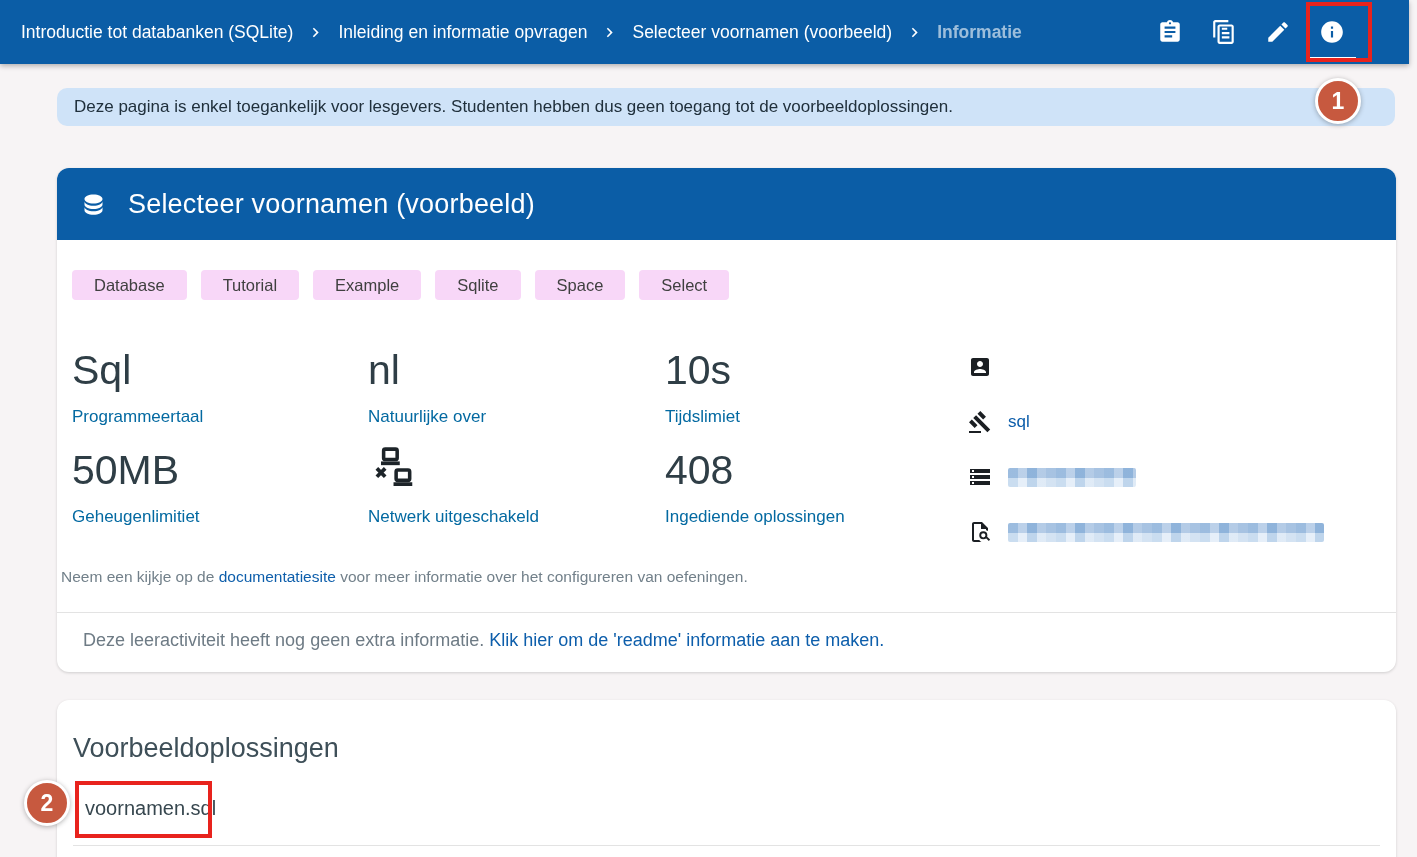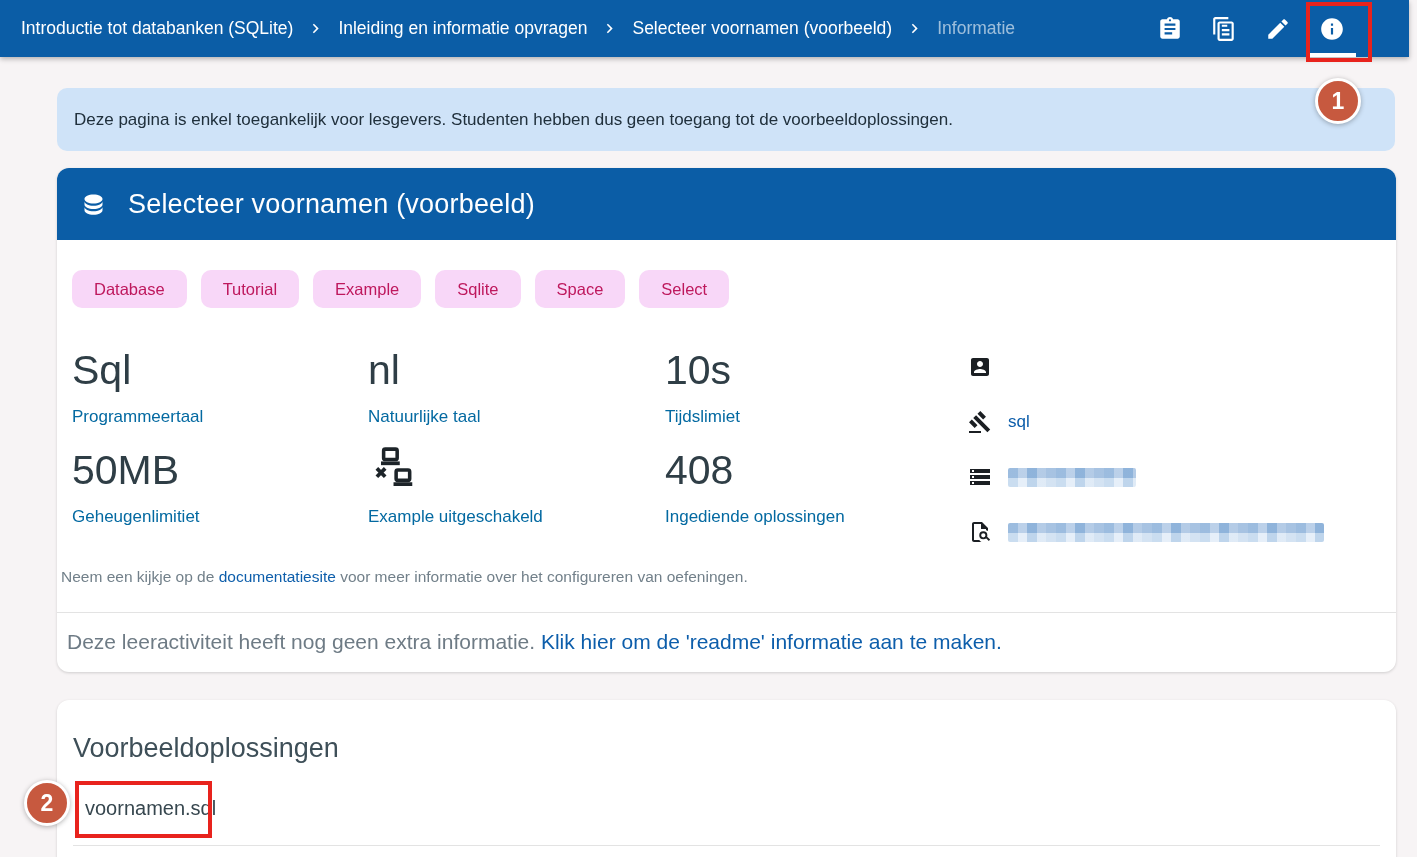--- a/index.html
+++ b/index.html
@@ -4,57 +4,57 @@
 <style>
   :root{
     --brand:#0b5da6; --link:#0d5eab; --chip-bg:#f8d7f8; --alert-bg:#cfe3f8;
     --annotation:#e8231d; --badge-bg:#c7593f; --page-bg:#f7f4f5;
   }
   *{margin:0;padding:0;box-sizing:border-box;}
   body{font-family:"Liberation Sans",sans-serif;background:#e9e6e7;}
   #viewport{position:relative;width:1417px;height:857px;background:var(--page-bg);overflow:hidden;}
 
   
-  .topbar{position:absolute;top:0;left:0;right:8px;height:57px;background:var(--brand);
+  .topbar{position:absolute;top:0;left:0;right:8px;height:64px;background:var(--brand);
     display:flex;align-items:center;padding:0 0 0 21px;box-shadow:0 2px 5px rgba(0,0,0,.28);z-index:5;}
   .breadcrumb{display:flex;align-items:center;gap:13px;color:#fff;font-size:17.5px;font-weight:500;white-space:nowrap;}
   .crumb{cursor:pointer;}
   .crumb-sep svg{width:19px;height:19px;fill:#fff;display:block;}
-  .crumb.current{color:rgba(255,255,255,.6);font-weight:400;cursor:default;}
+  .crumb.current{color:rgba(255,255,255,.6);font-weight:700;cursor:default;}
   .topbar-actions{margin-left:auto;margin-right:50px;display:flex;align-items:stretch;height:57px;}
   .action-btn{width:54px;height:57px;display:flex;align-items:center;justify-content:center;position:relative;cursor:pointer;}
   .action-btn svg{width:26px;height:26px;fill:#fff;display:block;}
   .action-btn.active::after{content:"";position:absolute;bottom:0;left:50%;transform:translateX(-50%);
     width:48px;height:4px;background:#fff;}
 
   
   .anno-box{position:absolute;border:4px solid var(--annotation);z-index:10;pointer-events:none;}
   #anno-box-1{left:1306px;top:2px;width:66px;height:60px;}
   #anno-box-2{left:75px;top:781px;width:137px;height:57px;}
   .step-badge{position:absolute;width:46px;height:46px;border-radius:50%;background:var(--badge-bg);
     border:3px solid #fff;color:#fff;font-size:23px;font-weight:700;display:flex;align-items:center;
     justify-content:center;box-shadow:0 1px 5px rgba(0,0,0,.3);z-index:11;}
   #step-badge-1{left:1315px;top:78px;}
   #step-badge-2{left:24px;top:780px;}
 
   
-  .alert{position:absolute;left:57px;top:88px;width:1338px;height:63px;background:var(--alert-bg);
+  .alert{position:absolute;left:57px;top:88px;width:1338px;height:38px;background:var(--alert-bg);
     border-radius:10px;display:flex;align-items:center;padding:0 17px;font-size:17px;color:#20303c;}
 
   
   .card{position:absolute;background:#fff;border-radius:12px;box-shadow:0 1px 3px rgba(0,0,0,.16);}
   #exercise-card{left:57px;top:168px;width:1339px;height:504px;}
   .card-blue-header{height:72px;background:var(--brand);border-radius:12px 12px 0 0;
     display:flex;align-items:center;padding:0 23px;gap:21px;color:#fff;}
   .card-blue-header svg{width:27px;height:27px;fill:#fff;flex:0 0 auto;}
   .card-blue-title{font-size:27px;font-weight:400;letter-spacing:.2px;}
 
   .chips{position:absolute;left:15px;top:102px;display:flex;gap:14px;}
-  .chip{height:38px;display:flex;align-items:center;padding:0 22px;background:var(--chip-bg);
-    border-radius:10px;font-size:16.5px;color:#be185d;cursor:pointer;}
+  .chip{height:30px;display:flex;align-items:center;padding:0 22px;background:var(--chip-bg);
+    border-radius:4px;font-size:16.5px;color:#404040;cursor:pointer;}
 
   .stats{position:absolute;left:15px;top:178px;display:grid;grid-template-columns:296px 297px 290px;grid-auto-rows:100px;}
   .stat .value{font-size:41px;font-weight:300;color:#2f3e46;line-height:48px;}
   .stat .label{font-size:17px;color:#0369a1;margin-top:13px;}
   .stat .value-icon{height:48px;display:flex;align-items:flex-start;}
   .stat .value-icon svg{width:50px;height:50px;color:#1d2429;}
 
   .meta-list{position:absolute;left:911px;top:186px;width:420px;}
   .meta-row{display:flex;align-items:center;gap:16px;height:26px;margin-bottom:29px;}
   .meta-row svg{width:24px;height:24px;fill:#1b1f23;flex:0 0 auto;}
@@ -63,21 +63,21 @@
     background-image:
       repeating-linear-gradient(0deg, rgba(255,255,255,.35) 0 9px, rgba(110,150,200,.28) 9px 19px),
       repeating-linear-gradient(90deg,#aecbe8 0 10px,#d9e7f6 10px 19px,#9cbfe2 19px 29px,#cfe0f2 29px 38px,#bdd4ec 38px 48px);}
   .redacted.w1{width:128px;}
   .redacted.w2{width:316px;}
 
   .doc-note{position:absolute;left:4px;top:400px;font-size:15.5px;color:#72808a;}
   .inline-link{color:var(--link);cursor:pointer;}
   .divider{position:absolute;left:0;right:0;border-top:1px solid #e3e3e3;}
   #divider-1{top:444px;}
-  .readme-note{position:absolute;left:10px;top:462px;font-size:21px;color:#6e7b85;}
+  .readme-note{position:absolute;left:26px;top:462px;font-size:18px;color:#6e7b85;}
 
   
   #solutions-card{left:57px;top:700px;width:1339px;height:190px;border-radius:12px 12px 0 0;}
   .solutions-title{position:absolute;left:16px;top:33px;font-size:27px;font-weight:400;color:#3e4f58;}
   .solution-file{position:absolute;left:28px;top:97px;font-size:20px;color:#37474f;cursor:pointer;}
   #divider-2{top:145px;left:16px;right:16px;}
 </style>
 </head>
 <body>
 
@@ -153,41 +153,41 @@
       <span class="chip">Select</span>
     </div>
 
     <div class="stats">
       <div class="stat">
         <div class="value">Sql</div>
         <div class="label">Programmeertaal</div>
       </div>
       <div class="stat">
         <div class="value">nl</div>
-        <div class="label">Natuurlijke taal</div>
+        <div class="label">Natuurlijke over</div>
       </div>
       <div class="stat">
         <div class="value">10s</div>
         <div class="label">Tijdslimiet</div>
       </div>
       <div class="stat">
         <div class="value">50MB</div>
         <div class="label">Geheugenlimitiet</div>
       </div>
       <div class="stat">
         <div class="value-icon">
           <svg viewBox="0 0 48 48" fill="none" stroke="currentColor">
             <rect x="15" y="3" width="13" height="10" rx="1.6" stroke-width="3.4"></rect>
             <path d="M12.5 16.6h18" stroke-width="3.6"></path>
             <rect x="27" y="23" width="13" height="10" rx="1.6" stroke-width="3.4"></rect>
             <path d="M24.5 36.6h18" stroke-width="3.6"></path>
             <path d="M8.5 21.5l8 8M16.5 21.5l-8 8" stroke-width="3.6"></path>
           </svg>
         </div>
-        <div class="label">Example uitgeschakeld</div>
+        <div class="label">Netwerk uitgeschakeld</div>
       </div>
       <div class="stat">
         <div class="value">408</div>
         <div class="label">Ingediende oplossingen</div>
       </div>
     </div>
 
     <div class="meta-list">
       <div class="meta-row">
         <svg viewBox="0 0 24 24">

